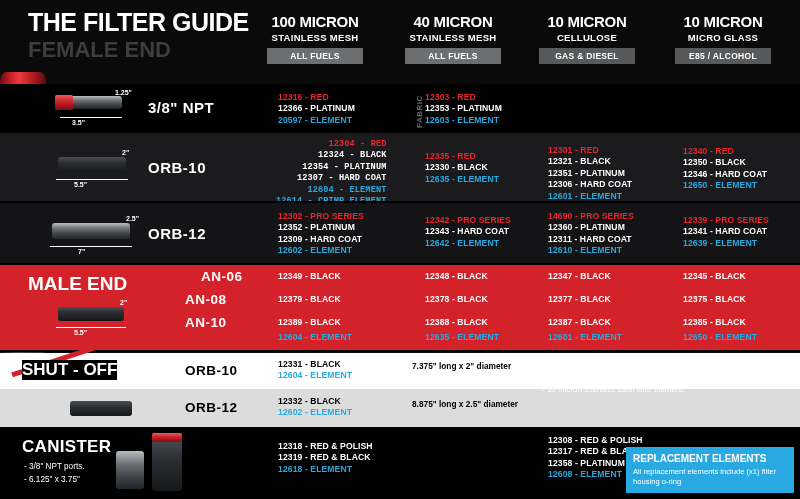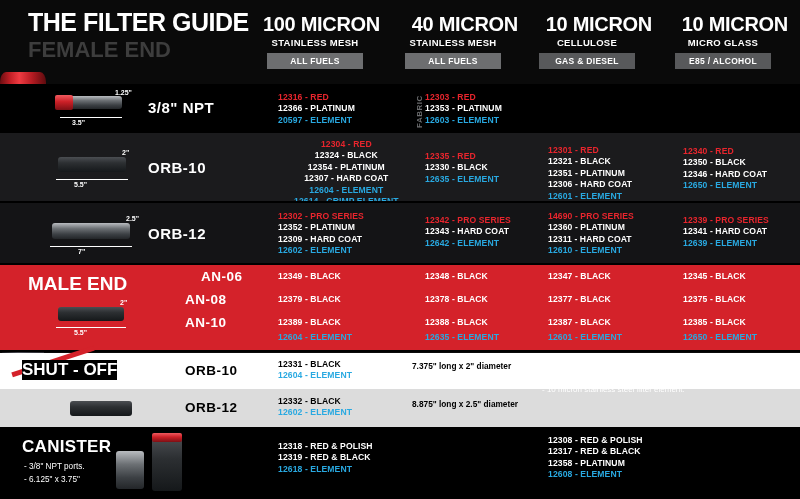--- a/index.html
+++ b/index.html
@@ -17,21 +17,21 @@
   .title-main {
     font-size: 25px; font-weight: bold; letter-spacing:-0.5px;
     color:#fff; line-height:1.0;
   }
   .title-sub {
     font-size: 22px; font-weight: bold; letter-spacing:0px;
     color:#3d3d3d; line-height:1.0; margin-top:4px;
   }
 
   .colhead { position:absolute; top:14px; text-align:center; }
-  .colhead .ch1 { font-size:20px; font-weight:bold; letter-spacing:-0.3px; line-height:1.05;text-align:right;}
+  .colhead .ch1 { font-size:15px; font-weight:bold; letter-spacing:-0.3px; line-height:1.05;}
   .colhead .ch2 { font-size:9.5px; font-weight:bold; letter-spacing:0.3px; margin-top:2px;}
   .colhead .pill {
     margin: 5px auto 0; display:block;
     font-size:8.5px; font-weight:bold; letter-spacing:0.3px;
     padding:3px 0 3px; width:96px; color:#fff;
   }
   .pill.gray { background:#6d6e70; }
   .pill.dark { background:#58595b; }
 
   
@@ -188,21 +188,21 @@
   <div class="divider" style="top:131px;"></div>
 
   <div class="row rowbg-dark" style="top:133px; height:68px;">
     <div class="filterbody dark" style="left:58px; top:24px; width:68px; height:15px;"></div>
     <div class="dimlabel" style="left:122px; top:16px;">2"</div>
     <div class="measure" style="left:56px; top:46px; width:72px;"></div>
     <div class="dimlabel" style="left:74px; top:48px;">5.5"</div>
 
     <div class="sizelabel" style="left:148px; top:26px;">ORB-10</div>
 
-    <div class="cell" style="top:6px; text-align:center; left:294px;">
+    <div class="cell" style="top:6px; text-align:right; left:276px;font-family:Liberation Mono, monospace;">
       <div class="ln red">12304 - RED</div>
       <div class="ln wht">12324 - BLACK</div>
       <div class="ln wht">12354 - PLATINUM</div>
       <div class="ln wht">12307 - HARD COAT</div>
       <div class="ln cyan">12604 - ELEMENT</div>
       <div class="ln cyan">12614 - CRIMP ELEMENT</div>
     </div>
     <div class="cell" style="top:18px; text-align:left; left:425px;">
       <div class="ln red">12335 - RED</div>
       <div class="ln wht">12330 - BLACK</div>
@@ -367,14 +367,18 @@
       <div class="ln cyan">12618 - ELEMENT</div>
     </div>
     <div class="cell" style="top:6px; left:548px;">
       <div class="ln wht">12308 - RED &amp; POLISH</div>
       <div class="ln wht">12317 - RED &amp; BLACK</div>
       <div class="ln wht">12358 - PLATINUM</div>
       <div class="ln cyan">12608 - ELEMENT</div>
     </div>
   </div>
 
+  <div class="repbox">
+    <div class="rb-t">REPLACEMENT ELEMENTS</div>
+    <div class="rb-b">All replacement elements include (x1) filter housing o-ring</div>
+  </div>
 
 </div>
 
 </body></html>

